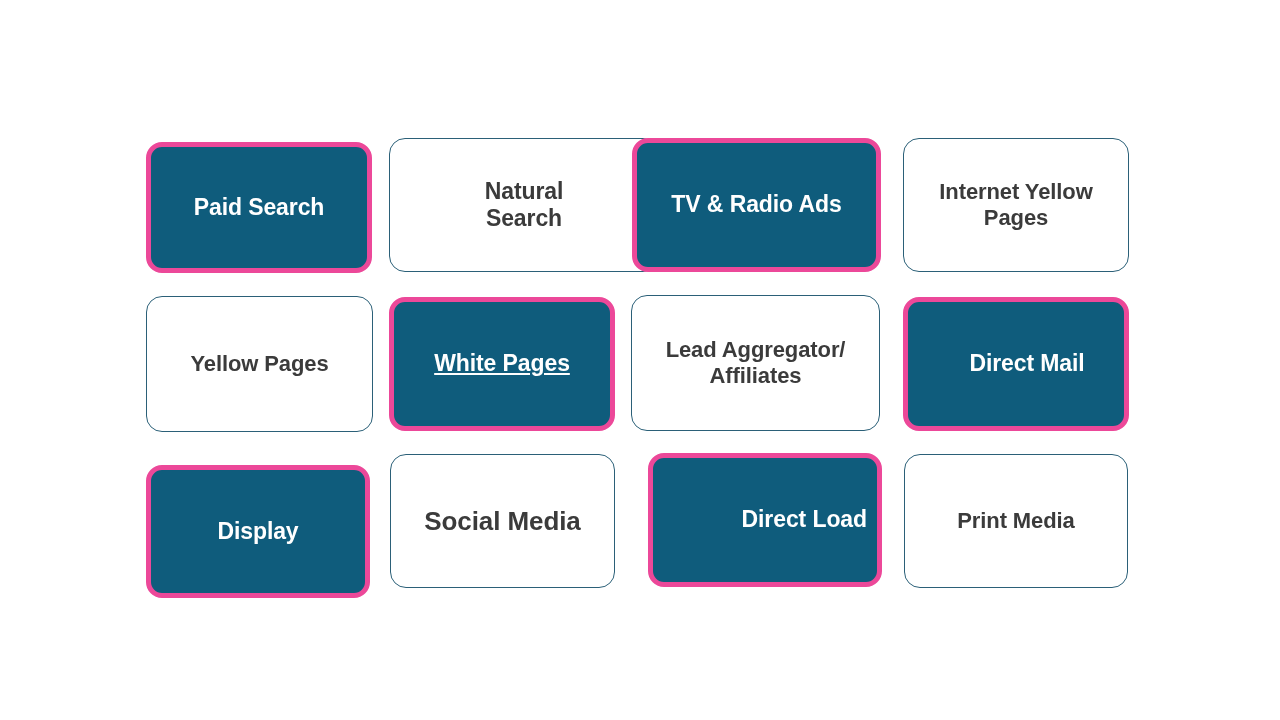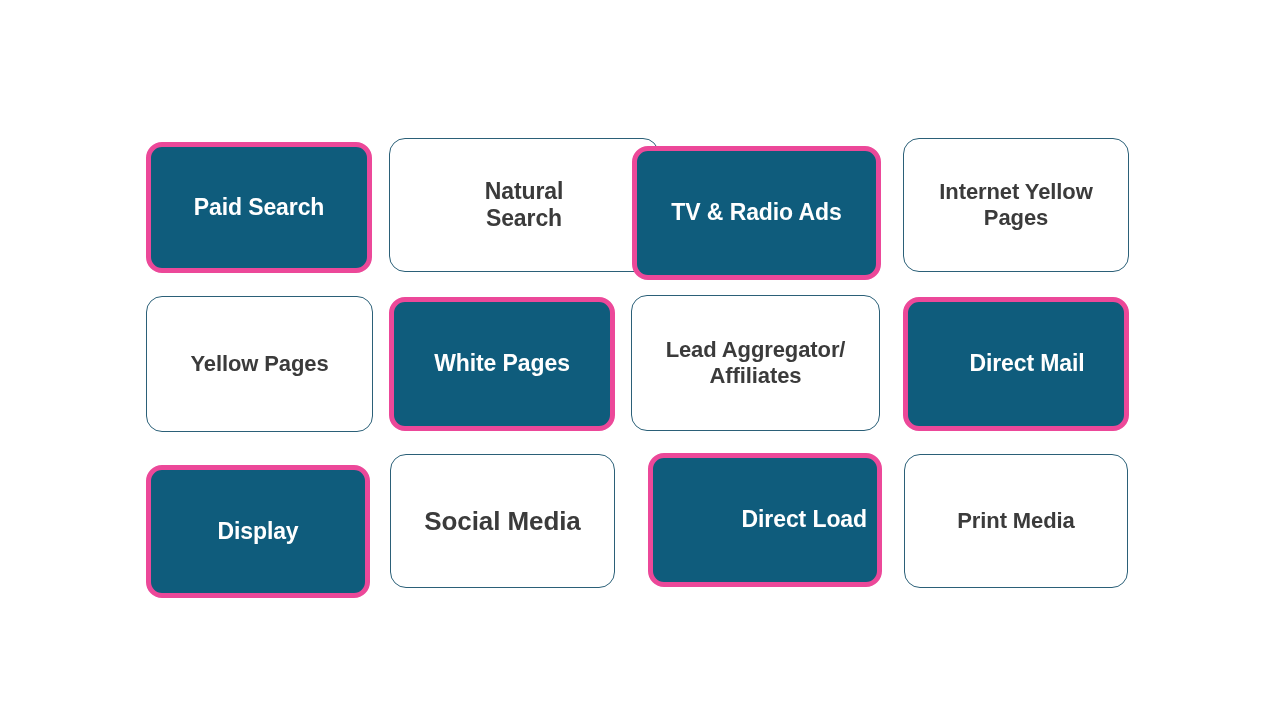--- a/index.html
+++ b/index.html
@@ -57,34 +57,34 @@
 
   <div class="tile filled" style="left:146px; top:142px; width:226px; height:131px; font-size:23px;">
     <span class="tile-label">Paid Search</span>
   </div>
 
   <div class="tile outline" style="left:389px; top:138px; width:270px; height:134px; font-size:23px;">
     <span class="tile-label">Natural
 Search</span>
   </div>
 
-  <div class="tile filled" style="left:632px; top:146px; width:249px; height:134px; font-size:23px;">
+  <div class="tile filled" style="left:632px; top:138px; width:249px; height:134px; font-size:23px;">
     <span class="tile-label">TV &amp; Radio Ads</span>
   </div>
 
   <div class="tile outline" style="left:903px; top:138px; width:226px; height:134px; font-size:22px;">
     <span class="tile-label">Internet Yellow
 Pages</span>
   </div>
 
   <div class="tile outline" style="left:146px; top:296px; width:227px; height:136px; font-size:22px;">
     <span class="tile-label">Yellow Pages</span>
   </div>
 
-  <div class="tile filled" style="left:389px; top:297px; width:226px; height:134px; font-size:23px;">
+  <div class="tile filled" style="left:389px; top:297px; width:226px; height:134px; font-size:23px;text-decoration:underline;">
     <span class="tile-label">White Pages</span>
   </div>
 
   <div class="tile outline" style="left:631px; top:295px; width:249px; height:136px; font-size:22px;">
     <span class="tile-label">Lead Aggregator/
 Affiliates</span>
   </div>
 
   <div class="tile filled" style="left:903px; top:297px; width:226px; height:134px; font-size:23px;padding-left:32px;">
     <span class="tile-label">Direct Mail</span>

